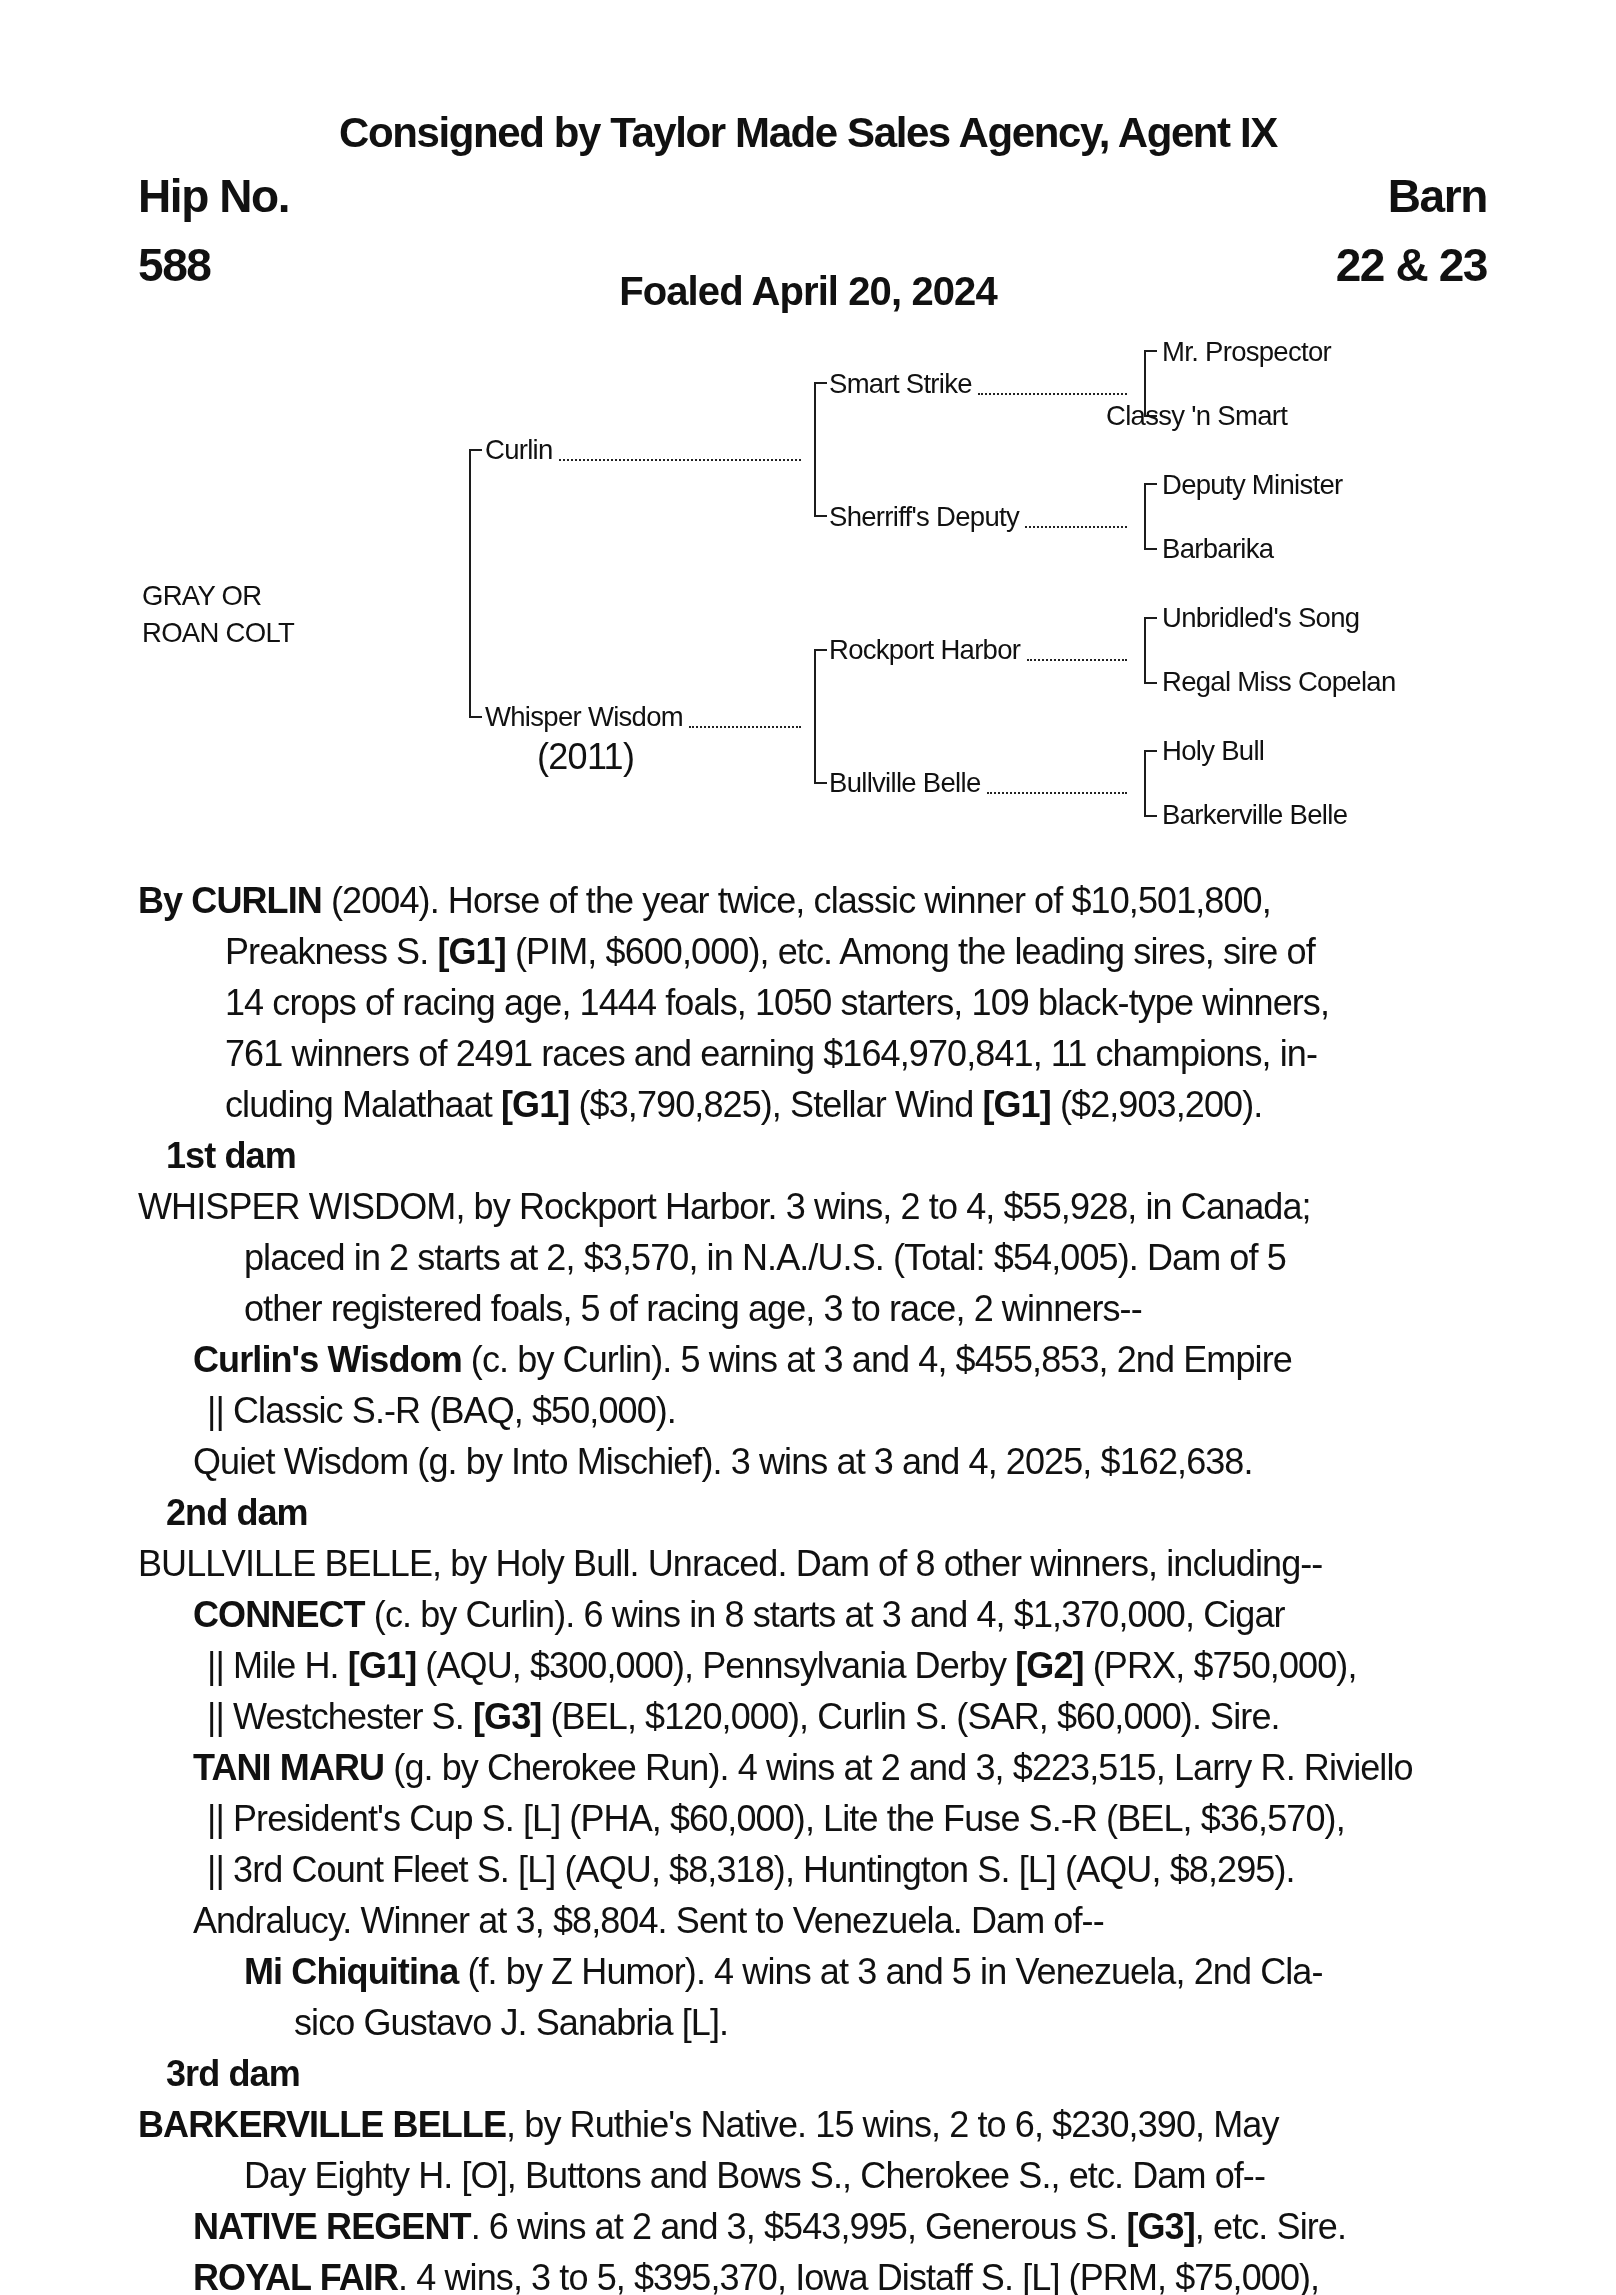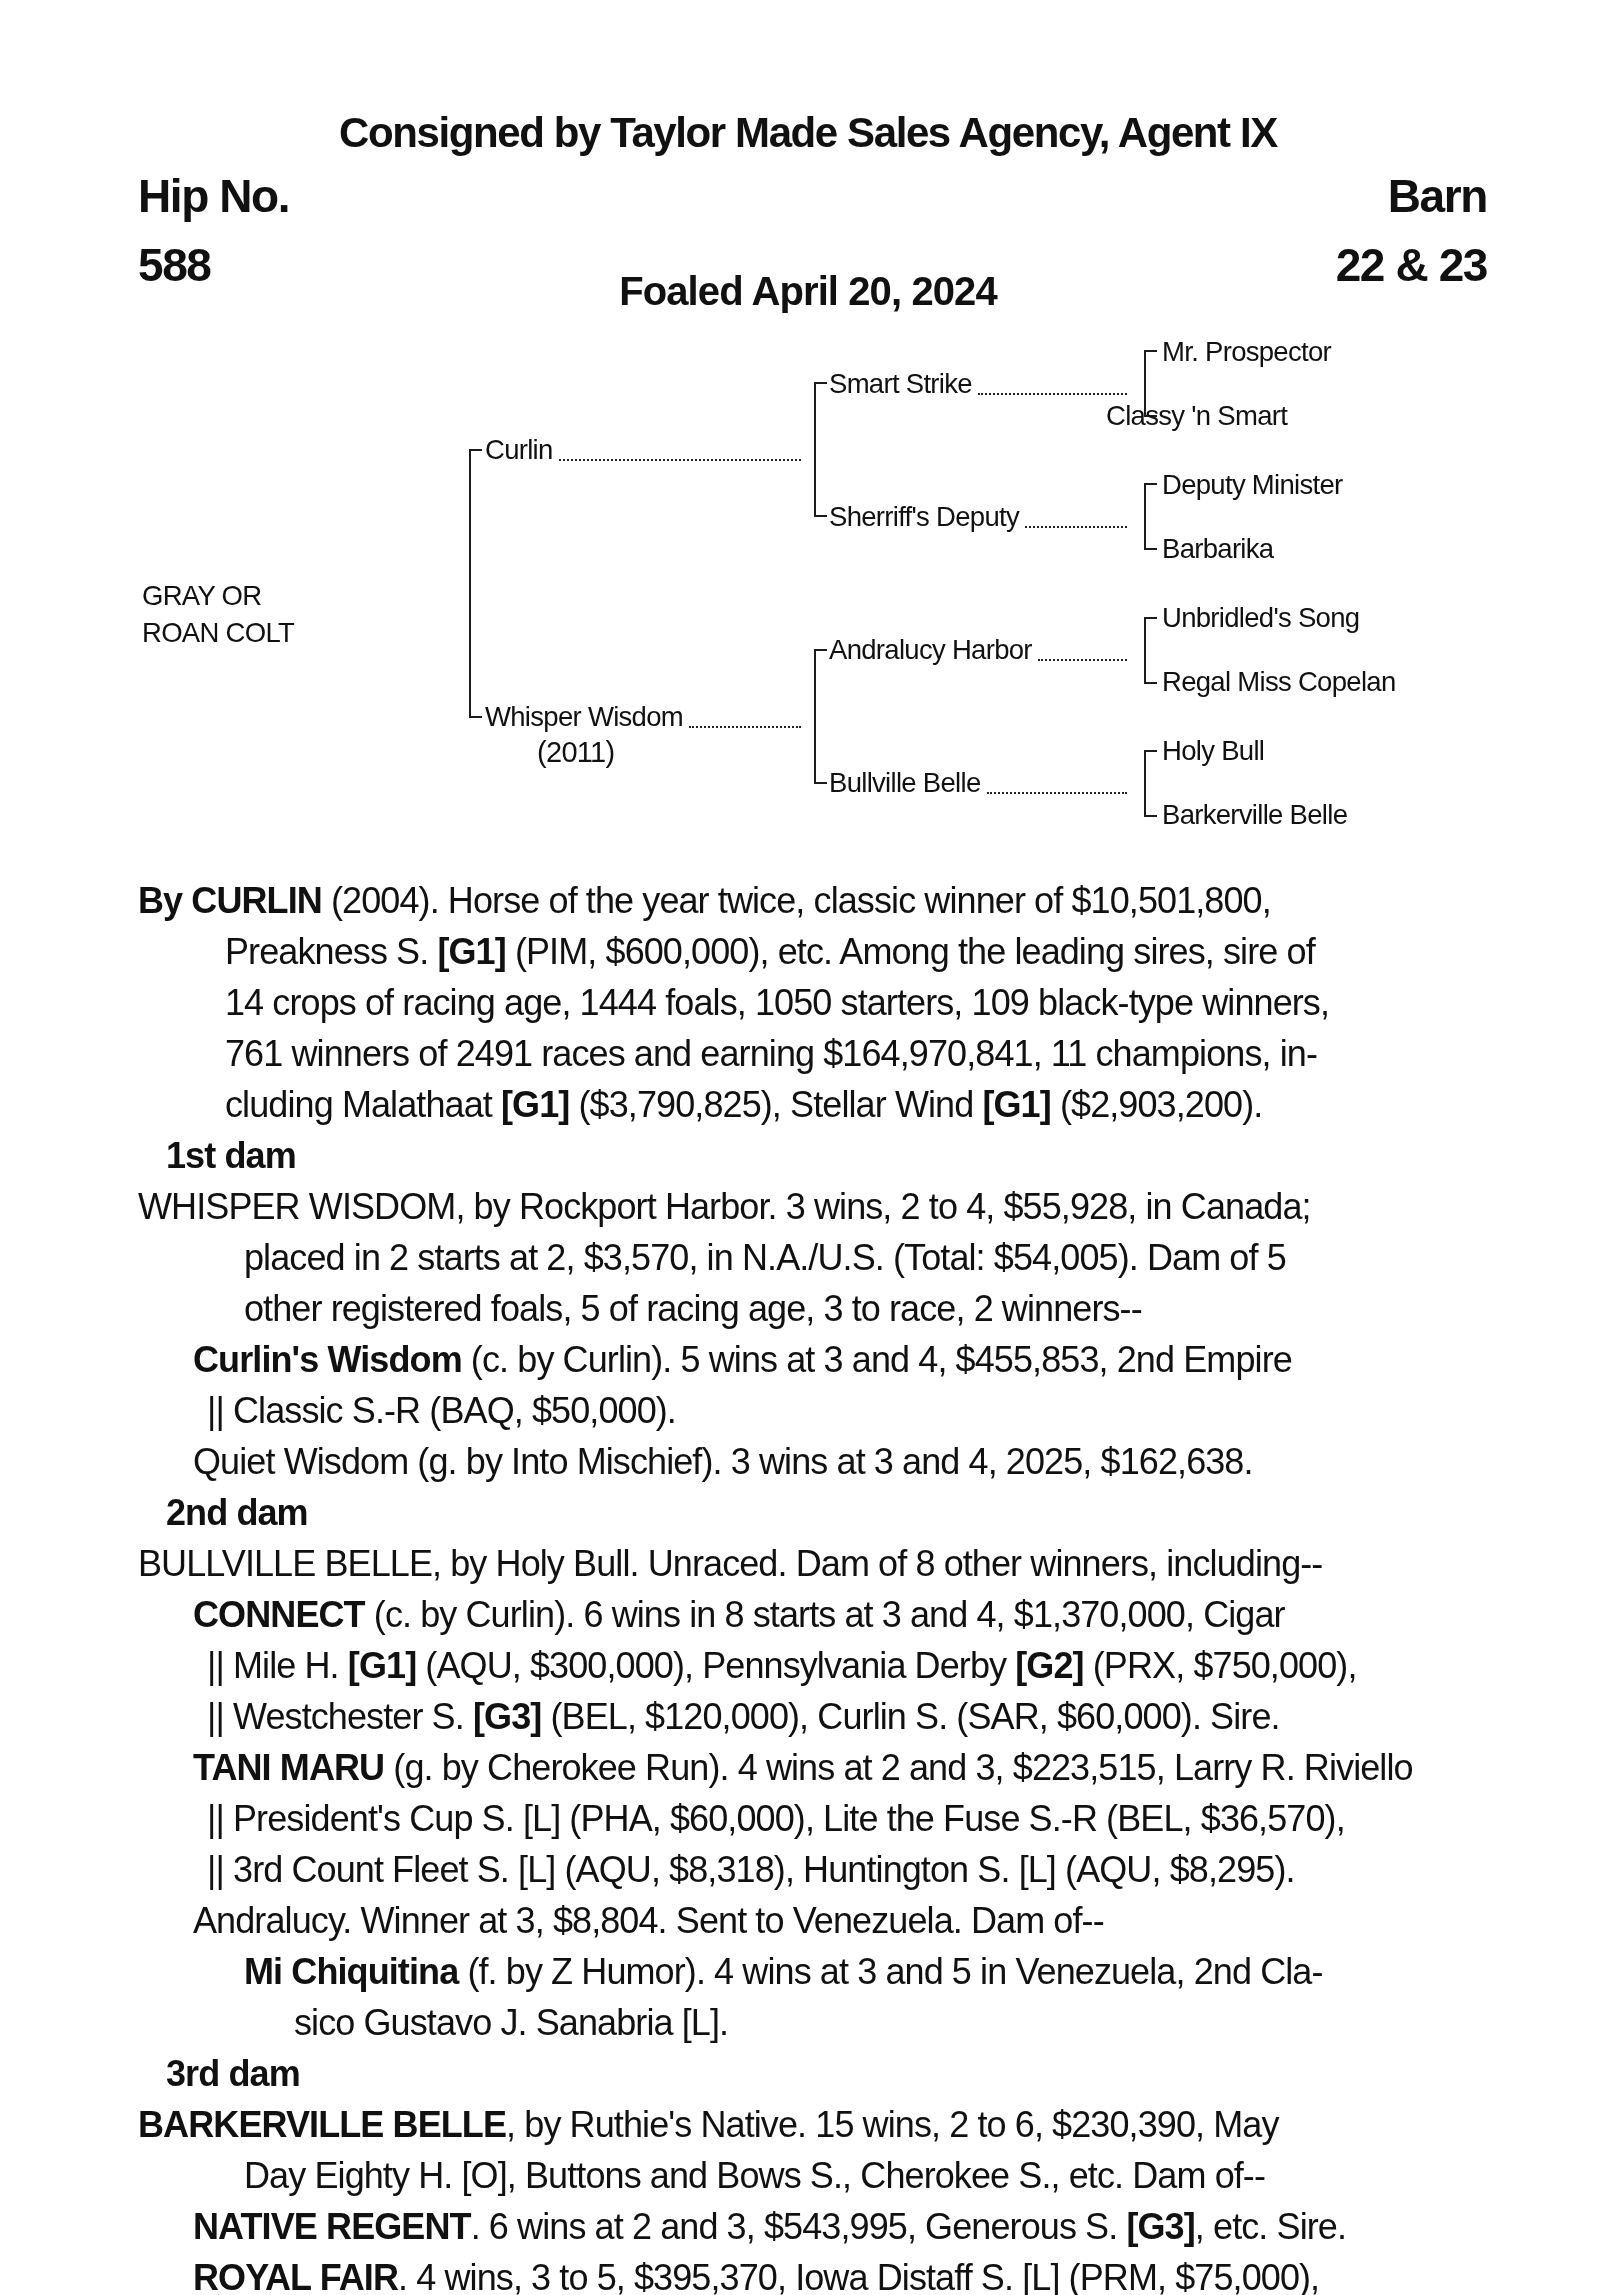--- a/index.html
+++ b/index.html
@@ -35,21 +35,21 @@
     position:absolute; height:33px; display:flex; align-items:center;
     font-size:27.5px; letter-spacing:-0.7px; white-space:nowrap;
   }
   .node span { white-space:nowrap; }
   .lead { flex:1 1 auto; height:0; border-bottom:2.8px dotted #222; margin:0 4.6px 4.6px 6.4px; align-self:flex-end; }
   .brk { position:absolute; width:2.3px; background:#1c1c1c; }
   .brk::before, .brk::after { content:""; position:absolute; left:0; width:13px; height:2.3px; background:#1c1c1c; }
   .brk::before { top:0; }
   .brk::after { bottom:0; }
   .subject { position:absolute; left:142px; font-size:27.5px; letter-spacing:-0.7px; white-space:nowrap; }
-  .dam-year { position:absolute; left:537px; top:736px; font-size:29px; letter-spacing:-0.7px; }
+  .dam-year { position:absolute; left:537px; top:736px; font-size:36px; letter-spacing:-0.7px; }
   
   .bodytext {
     position:absolute; left:138px; top:875px; width:1359px;
   }
   .tl {
     font-size:36px; letter-spacing:-0.9px; line-height:51px; white-space:nowrap;
   }
   .tl b { font-weight:bold; }
   .hd { font-weight:bold;margin-left:28px; }
   .li  { margin-left:87px; }
@@ -98,21 +98,21 @@
 
     <div class="node" style="left:829px; top:367px; width:303px;">
       <span>Smart Strike</span>
         <i class="lead"></i>
     </div>
     <div class="node" style="left:829px; top:500px; width:303px;">
       <span>Sherriff's Deputy</span>
         <i class="lead"></i>
     </div>
     <div class="node" style="left:829px; top:633px; width:303px;">
-      <span>Andralucy Harbor</span>
+      <span>Rockport Harbor</span>
         <i class="lead"></i>
     </div>
     <div class="node" style="left:829px; top:766px; width:303px;">
       <span>Bullville Belle</span>
         <i class="lead"></i>
     </div>
 
     <div class="brk" style="left:1144px; top:350px;  height:67px;"></div>
     <div class="brk" style="left:1144px; top:483px; height:67px;"></div>
     <div class="brk" style="left:1144px; top:617px; height:67px;"></div>

